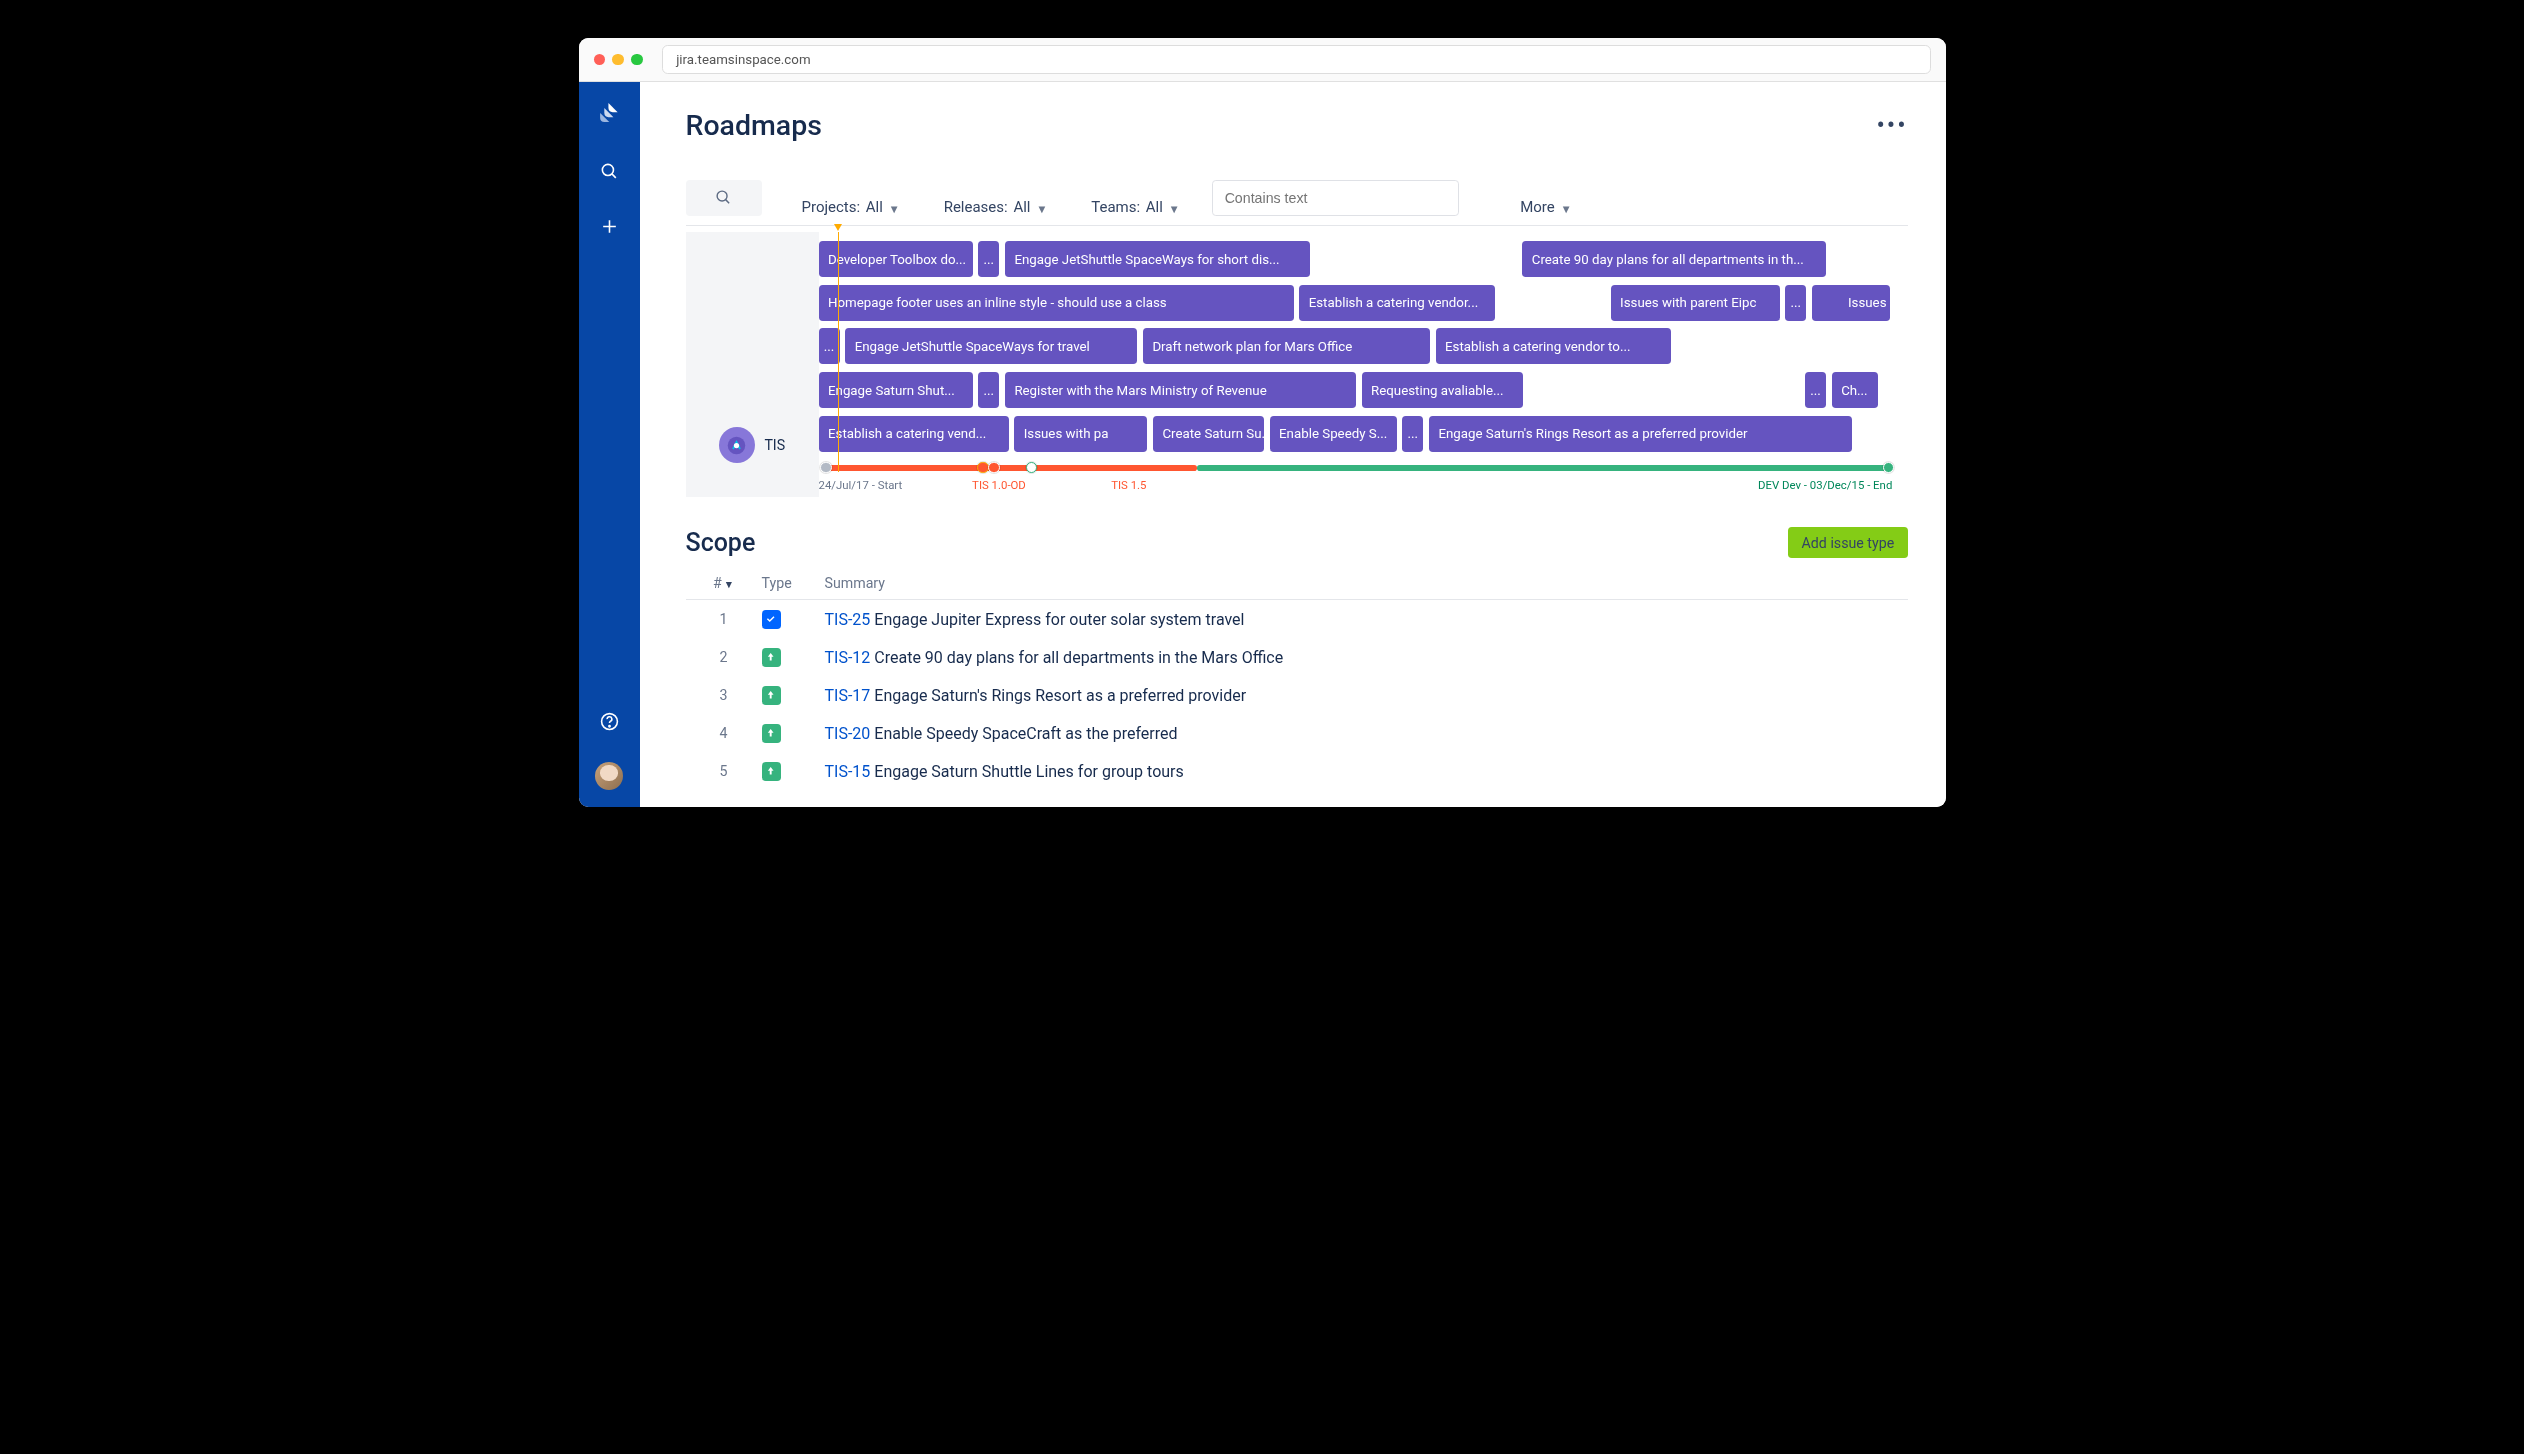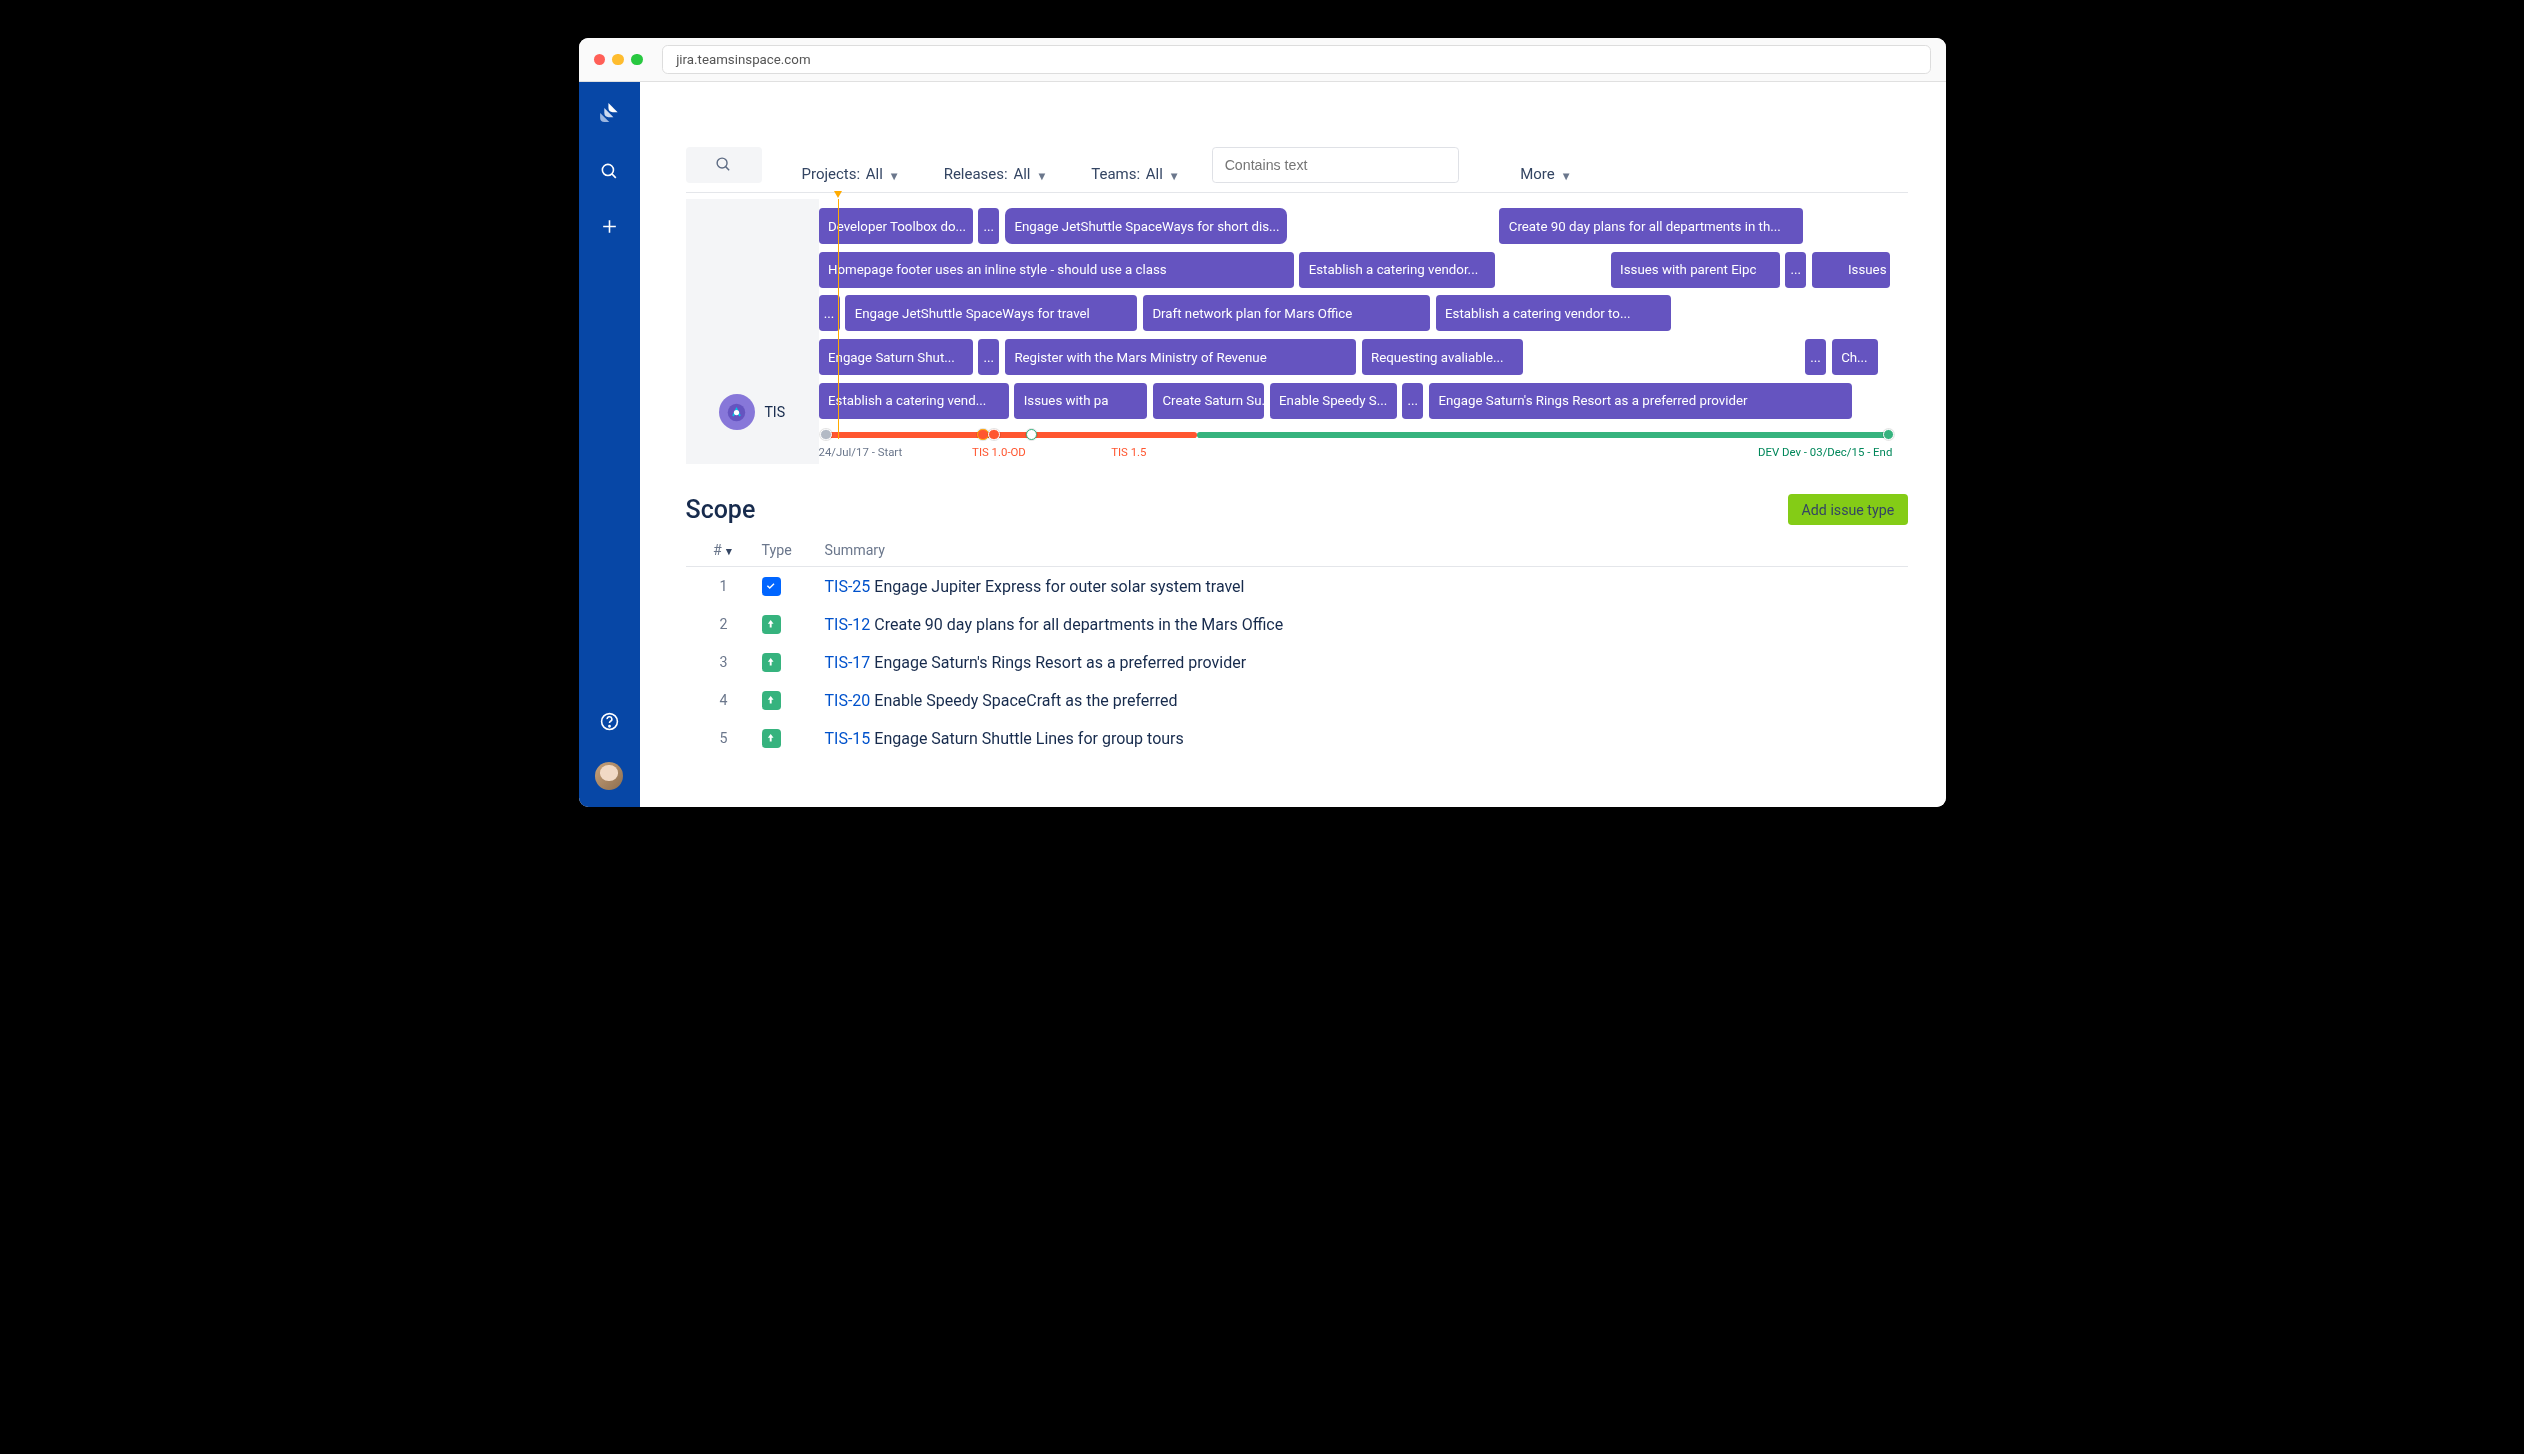--- a/index.html
+++ b/index.html
@@ -317,20 +317,24 @@
         <svg width="19" height="19" viewBox="0 0 24 24" stroke="#fff" stroke-width="2" fill="none">
           <circle cx="12" cy="12" r="10"></circle>
           <path d="M9 9a3 3 0 1 1 4 2.8c-.8.5-1 1-1 2.2"></path>
           <circle cx="12" cy="18" r="0.8" fill="#fff"></circle>
         </svg>
       </div>
       <div class="avatar"></div>
     </div>
 
     <div class="content">
+      <div class="page-header">
+        <h1 class="page-title">Roadmaps</h1>
+        <div class="more-dots">•••</div>
+      </div>
 
       <div class="filter-bar">
         <div class="search-btn">
           <svg width="17" height="17" viewBox="0 0 24 24" stroke="#5e6c84" stroke-width="2" fill="none">
             <circle cx="10" cy="10" r="7"></circle>
               <line x1="20" y1="20" x2="15" y2="15"></line>
           </svg>
         </div>
         <div class="filter-btn">
           <span>Projects:</span>
@@ -368,21 +372,21 @@
           </div>
         </div>
 
         <div class="timeline-rows" id="timeline-rows">
           <div class="today-line"></div>
 
           <div id="rows-mount">
               <div class="tl-row">
                 <div class="card" style="width: 154px;">Developer Toolbox do...</div>
                 <div class="card small" style="width: 21px;">...</div>
-                <div class="card" style="width: 282px; border-radius: 7px;">Engage JetShuttle SpaceWays for short dis...</div>
+                <div class="card" style="width: 305px;">Engage JetShuttle SpaceWays for short dis...</div>
                 <div class="gap" style="width: 201px;"></div>
                 <div class="card" style="width: 304px;">Create 90 day plans for all departments in th...</div>
               </div>
               <div class="tl-row">
                 <div class="card" style="width: 475px;">Homepage footer uses an inline style - should use a class</div>
                 <div class="card" style="width: 196px;">Establish a catering vendor...</div>
                 <div class="gap" style="width: 104px;"></div>
                 <div class="card" style="width: 169px;">Issues with parent Eipc</div>
                 <div class="card small" style="width: 21px;">...</div>
                 <div class="card" style="width: 78px; padding-left: 36px;">Issues</div>

